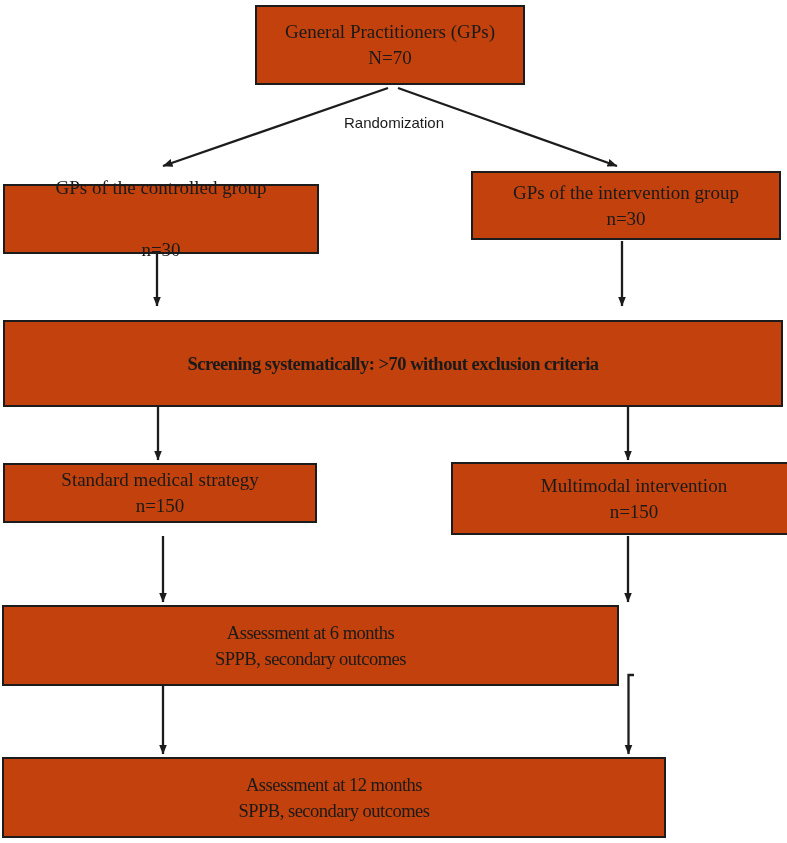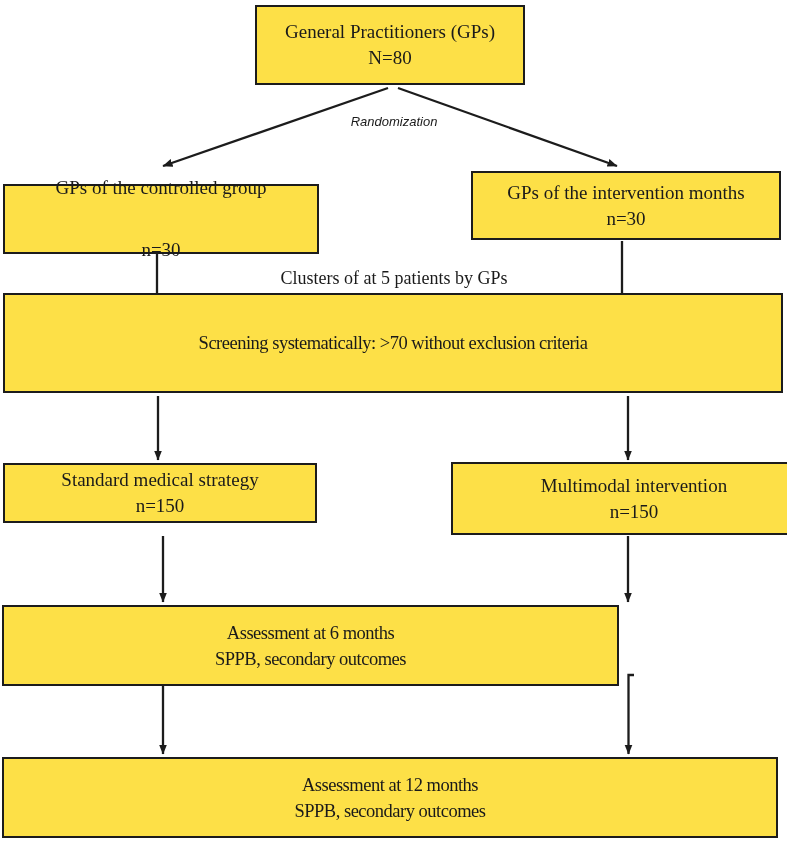--- a/index.html
+++ b/index.html
@@ -12,21 +12,21 @@
     position: relative;
     width: 787px;
     height: 843px;
     background: #ffffff;
     overflow: hidden;
     color: #1a1a1a;
   }
   .box {
     position: absolute;
     border: 2px solid #1c1c1c;
-    background: #fde047;
+    background: #c2410c;
     display: flex;
     flex-direction: column;
     justify-content: center;
     align-items: center;
     text-align: center;
     box-sizing: border-box;
     z-index: 2;
   }
   .box .l1, .box .l2 {
     font-size: 19px;
@@ -40,22 +40,21 @@
   }
   .flow-label {
     position: absolute;
     text-align: center;
     color: #1a1a1a;
     white-space: nowrap;
     z-index: 3;
   }
   #label-randomization {
     font-family: "Liberation Sans", sans-serif;
-    font-size: 13px;
-    font-style: italic;
+    font-size: 15px;
   }
   #label-clusters {
     font-family: "Liberation Serif", serif;
     font-size: 18px;
   }
   svg.connectors {
     position: absolute;
     left: 0;
     top: 0;
     z-index: 1;
@@ -84,52 +83,51 @@
 
     <line x1="163" y1="536" x2="163" y2="602" stroke="#1c1c1c" stroke-width="2.3" marker-end="url(#ah)"></line>
     <line x1="628" y1="536" x2="628" y2="602" stroke="#1c1c1c" stroke-width="2.3" marker-end="url(#ah)"></line>
 
     <line x1="163" y1="678" x2="163" y2="754" stroke="#1c1c1c" stroke-width="2.3" marker-end="url(#ah)"></line>
     <path d="M 634 675 L 628.5 675 L 628.5 754" fill="none" stroke="#1c1c1c" stroke-width="2.3" marker-end="url(#ah)"></path>
   </svg>
 
   <div class="box" id="box-gps" style="left:255px; top:5px; width:270px; height:80px;">
     <div class="l1">General Practitioners (GPs)</div>
-    <div class="l2">N=80</div>
+    <div class="l2">N=70</div>
   </div>
 
   <div class="flow-label" id="label-randomization" style="left:294px; top:114px; width:200px;">Randomization</div>
 
   <div class="box" style="left:3px; top:184px; width:316px; height:70px;gap:36px;">
     <div class="l1">GPs of the controlled group</div>
     <div class="l2">n=30</div>
   </div>
   <div class="box" style="left:471px; top:171px; width:310px; height:69px;">
-    <div class="l1">GPs of the intervention months</div>
+    <div class="l1">GPs of the intervention group</div>
     <div class="l2">n=30</div>
   </div>
 
-  <div class="flow-label" id="label-clusters" style="left:244px; top:268px; width:300px;">Clusters of at 5 patients by GPs</div>
 
-  <div class="box wide" style="left:3px; top:293px; width:780px; height:100px;">
+  <div class="box wide" style="left:3px; top:320px; width:780px; height:87px;font-weight:bold;">
     <div class="l1">Screening systematically: &gt;70 without exclusion criteria</div>
   </div>
 
   <div class="box" style="left:3px; top:463px; width:314px; height:60px;">
     <div class="l1">Standard medical strategy</div>
     <div class="l2">n=150</div>
   </div>
   <div class="box" style="left:451px; top:462px; width:366px; height:73px;">
     <div class="l1">Multimodal intervention</div>
     <div class="l2">n=150</div>
   </div>
 
   <div class="box wide" style="left:2px; top:605px; width:617px; height:81px;">
     <div class="l1">Assessment at 6 months</div>
     <div class="l2">SPPB, secondary outcomes</div>
   </div>
 
-  <div class="box wide" style="left:2px; top:757px; width:776px; height:81px;">
+  <div class="box wide" style="left:2px; top:757px; width:664px; height:81px;">
     <div class="l1">Assessment at 12 months</div>
     <div class="l2">SPPB, secondary outcomes</div>
   </div>
 
 </div>
 
 </body></html>

